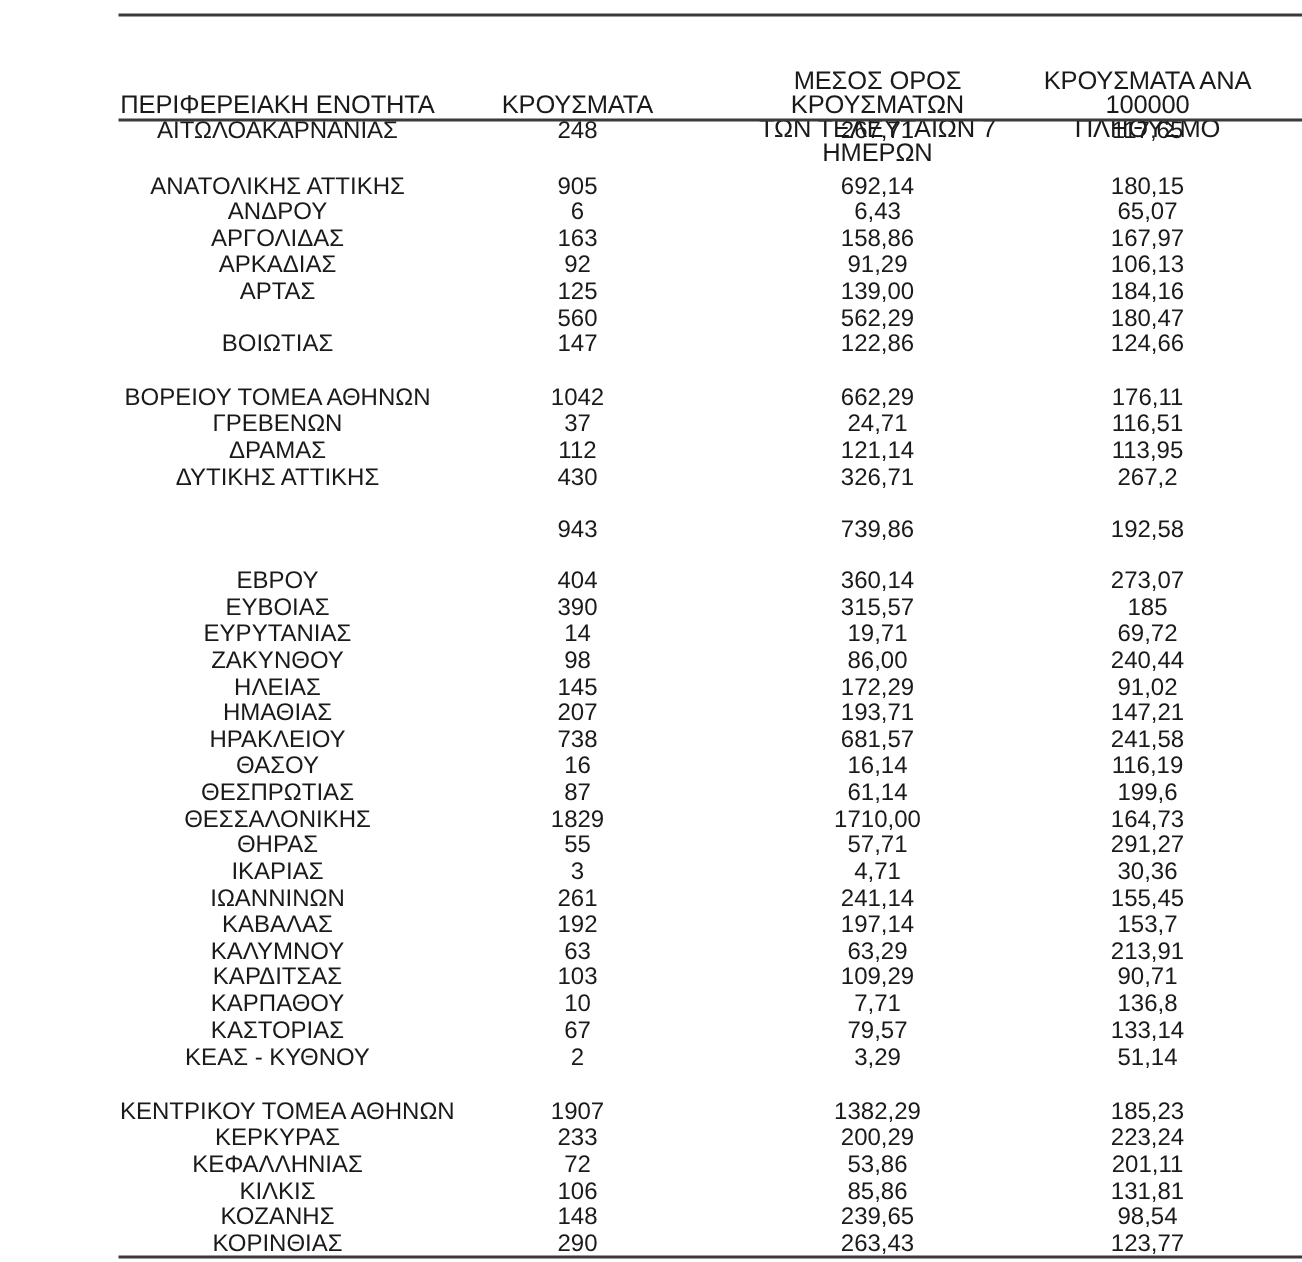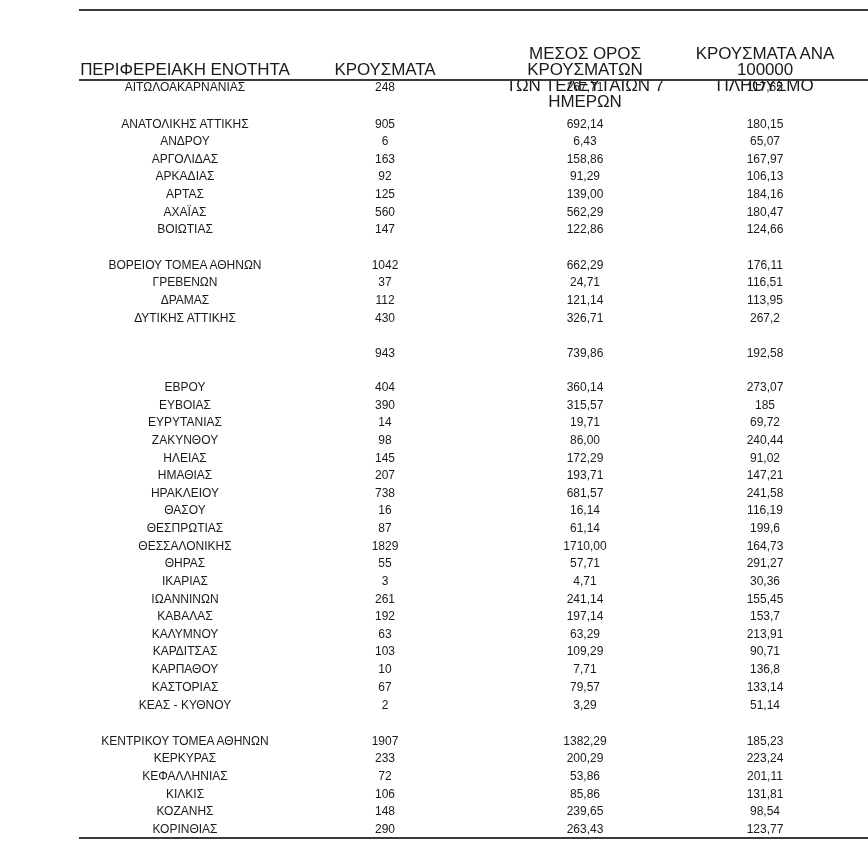--- a/index.html
+++ b/index.html
@@ -3,21 +3,21 @@
 <meta charset="utf-8">
 <style>
   html, body { margin:0; padding:0; background:#ffffff; }
   body { width:868px; height:841px; position:relative; overflow:hidden;
          font-family:"Liberation Sans", "DejaVu Sans", sans-serif; color:#1a1a1a; }
   .rule { position:absolute; left:79px; right:0; background:#3a3a3a; }
   .rule.top { top:9px; height:2px; }
   .rule.head { top:79px; height:2px; }
   .rule.bottom { top:837px; height:2px; }
   .hdr { position:absolute; font-size:17px; text-align:center; line-height:16px; letter-spacing:-0.1px; }
-  .row { position:absolute; left:0; width:700px; height:17.6px; font-size:12px; line-height:17px;text-decoration:underline; }
+  .row { position:absolute; left:0; width:700px; height:17.6px; font-size:16px; line-height:17px;text-decoration:underline; }
   .cell { position:absolute; text-align:center; white-space:nowrap; }
   .c0 { left:80px; width:210px; }
   .c1 { left:330px; width:110px; }
   .c2 { left:500px; width:170px; }
   .c3 { left:690px; width:150px; }
 </style>
 </head>
 <body>
 
 <div class="rule top"></div>
@@ -66,21 +66,20 @@
       <div class="cell c2">91,29</div>
       <div class="cell c3">106,13</div>
     </div>
     <div class="row" style="top: 186px;">
       <div class="cell c0">ΑΡΤΑΣ</div>
       <div class="cell c1">125</div>
       <div class="cell c2">139,00</div>
       <div class="cell c3">184,16</div>
     </div>
     <div class="row" style="top: 204px;">
-      <div class="cell c0">ΑΧΑΪΑΣ</div>
       <div class="cell c1">560</div>
       <div class="cell c2">562,29</div>
       <div class="cell c3">180,47</div>
     </div>
     <div class="row" style="top: 221px;">
       <div class="cell c0">ΒΟΙΩΤΙΑΣ</div>
       <div class="cell c1">147</div>
       <div class="cell c2">122,86</div>
       <div class="cell c3">124,66</div>
     </div>

